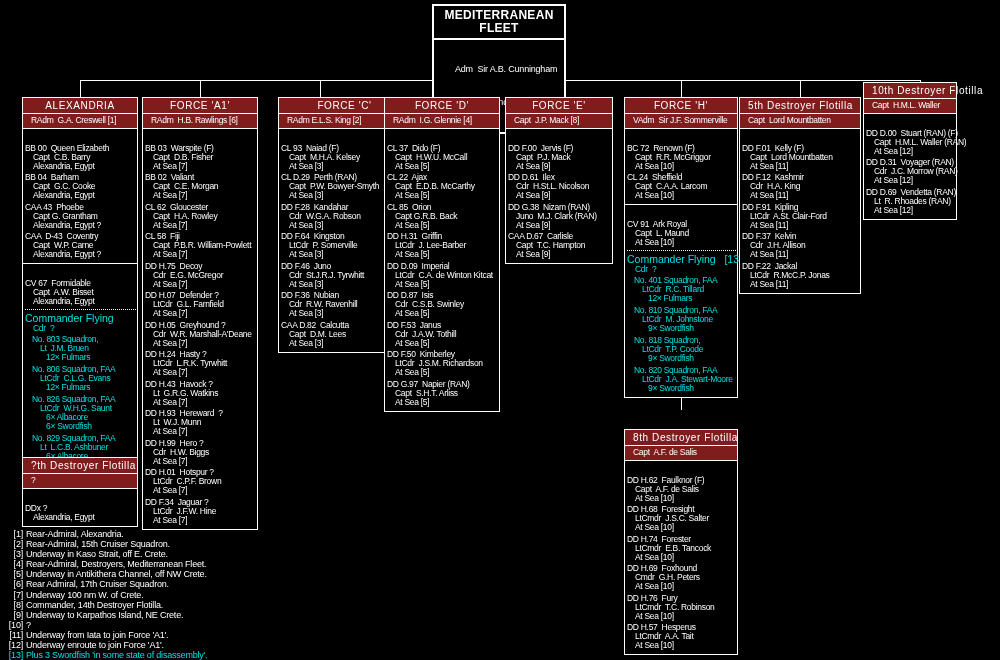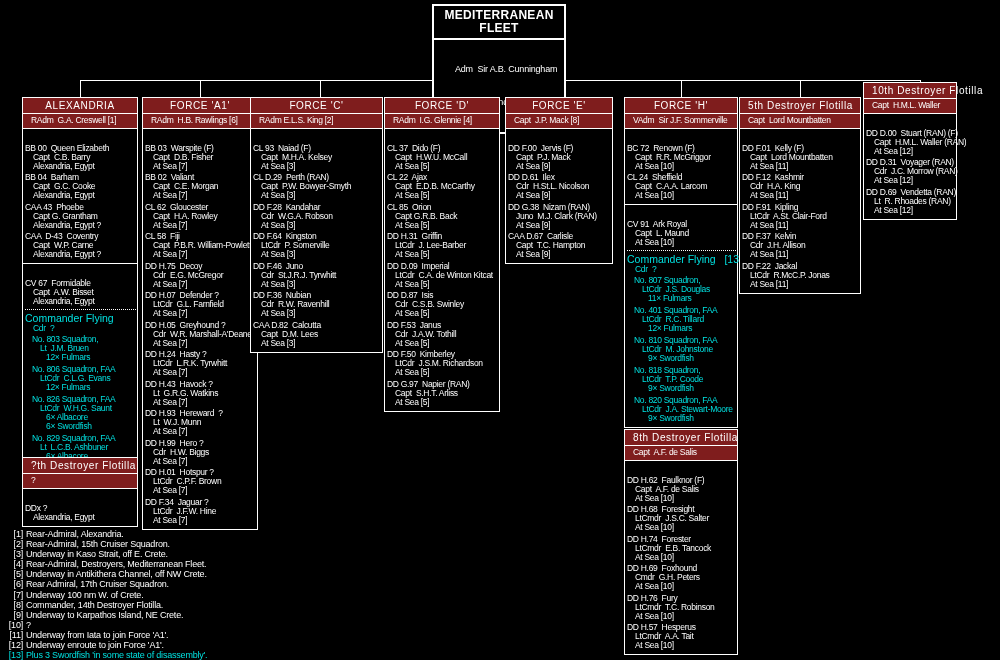--- a/index.html
+++ b/index.html
@@ -30,21 +30,21 @@
   .sq{margin-bottom:3px;}
   .sq .ln:nth-child(1){padding-left:7px;}
   .sq .ln:nth-child(2){padding-left:15px;}
   .sq .ln:nth-child(n+3){padding-left:21px;}
   .cf .ln:first-child{font-size:10.5px;line-height:11px;letter-spacing:0;}
   .cf .ln:nth-child(2){padding-left:8px;}
   .dot{border-top:1px dotted #fff;margin:2px 0 3px 0;}
   
   .col0{left:22px;top:97px;width:116px}
   .col1{left:142px;top:97px;width:116px}
-  .col2{left:250px;top:97px;width:133px}
+  .col2{left:278px;top:97px;width:133px}
   .col3{left:384px;top:97px;width:116px}
   .col4{left:505px;top:97px;width:108px}
   .col5{left:624px;top:97px;width:114px}
   .col6{left:739px;top:97px;width:122px}
   .col7{left:863px;top:82px;width:94px}
   .sub0{left:22px;top:457px;width:116px}
   .sub1{left:624px;top:429px;width:114px}
   
   #footnotes{position:absolute;left:2px;top:529px;}
   .fn{font-size:9px;line-height:10.1px;white-space:pre;letter-spacing:-0.2px;}
@@ -348,25 +348,20 @@
         <div class="bbox">
           <div class="entry ship">
             <div class="ln">CV 91  Ark Royal</div>
             <div class="ln">Capt  L. Maund</div>
             <div class="ln">At Sea [10]</div>
           </div>
           <div class="dot"></div>
           <div class="entry cf aqua">
             <div class="ln">Commander Flying   [13]</div>
             <div class="ln">Cdr  ?</div>
-          </div>
-          <div class="entry sq aqua">
-            <div class="ln">No. 807 Squadron,</div>
-            <div class="ln">LtCdr  J.S. Douglas</div>
-            <div class="ln">11× Fulmars</div>
           </div>
           <div class="entry sq aqua">
             <div class="ln">No. 401 Squadron, FAA</div>
             <div class="ln">LtCdr  R.C. Tillard</div>
             <div class="ln">12× Fulmars</div>
           </div>
           <div class="entry sq aqua">
             <div class="ln">No. 810 Squadron, FAA</div>
             <div class="ln">LtCdr  M. Johnstone</div>
             <div class="ln">9× Swordfish</div>

